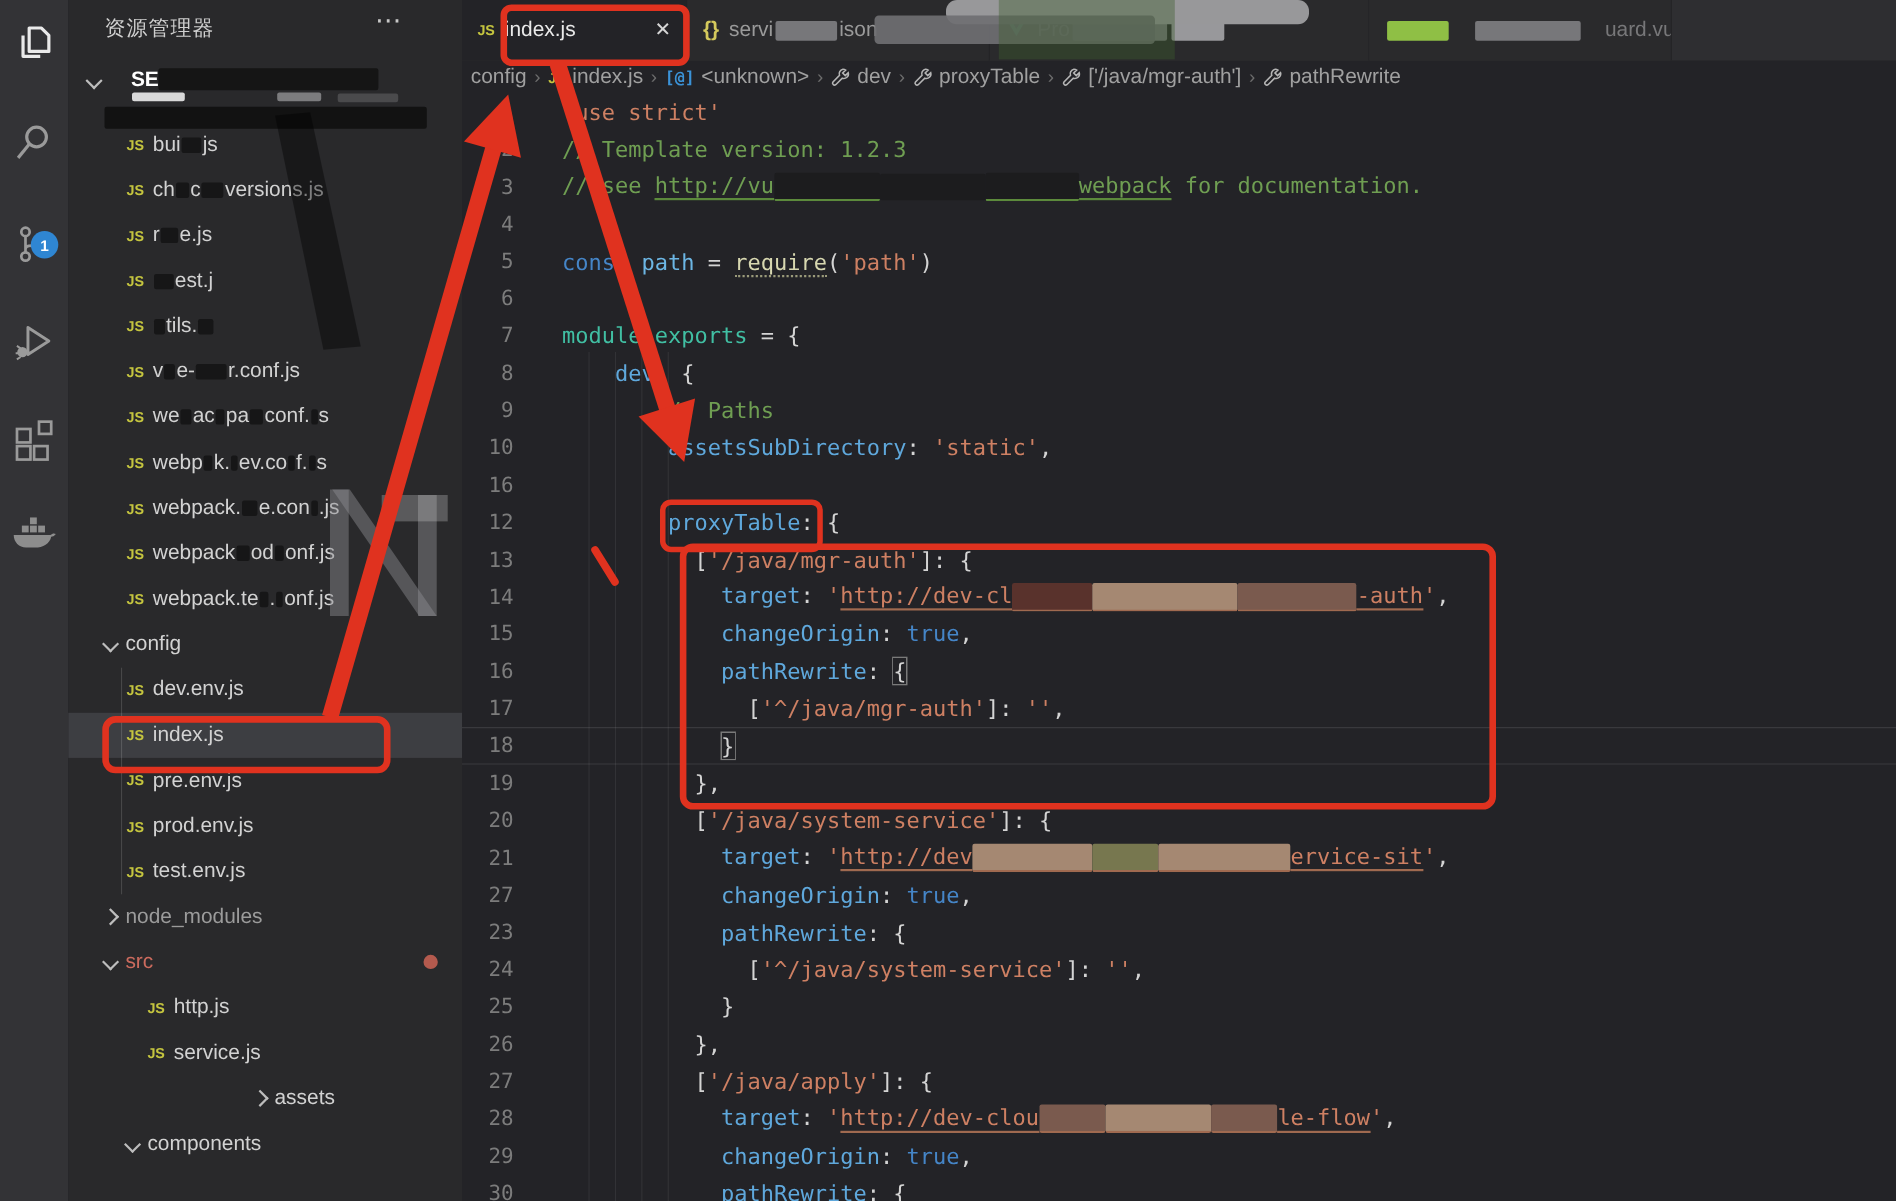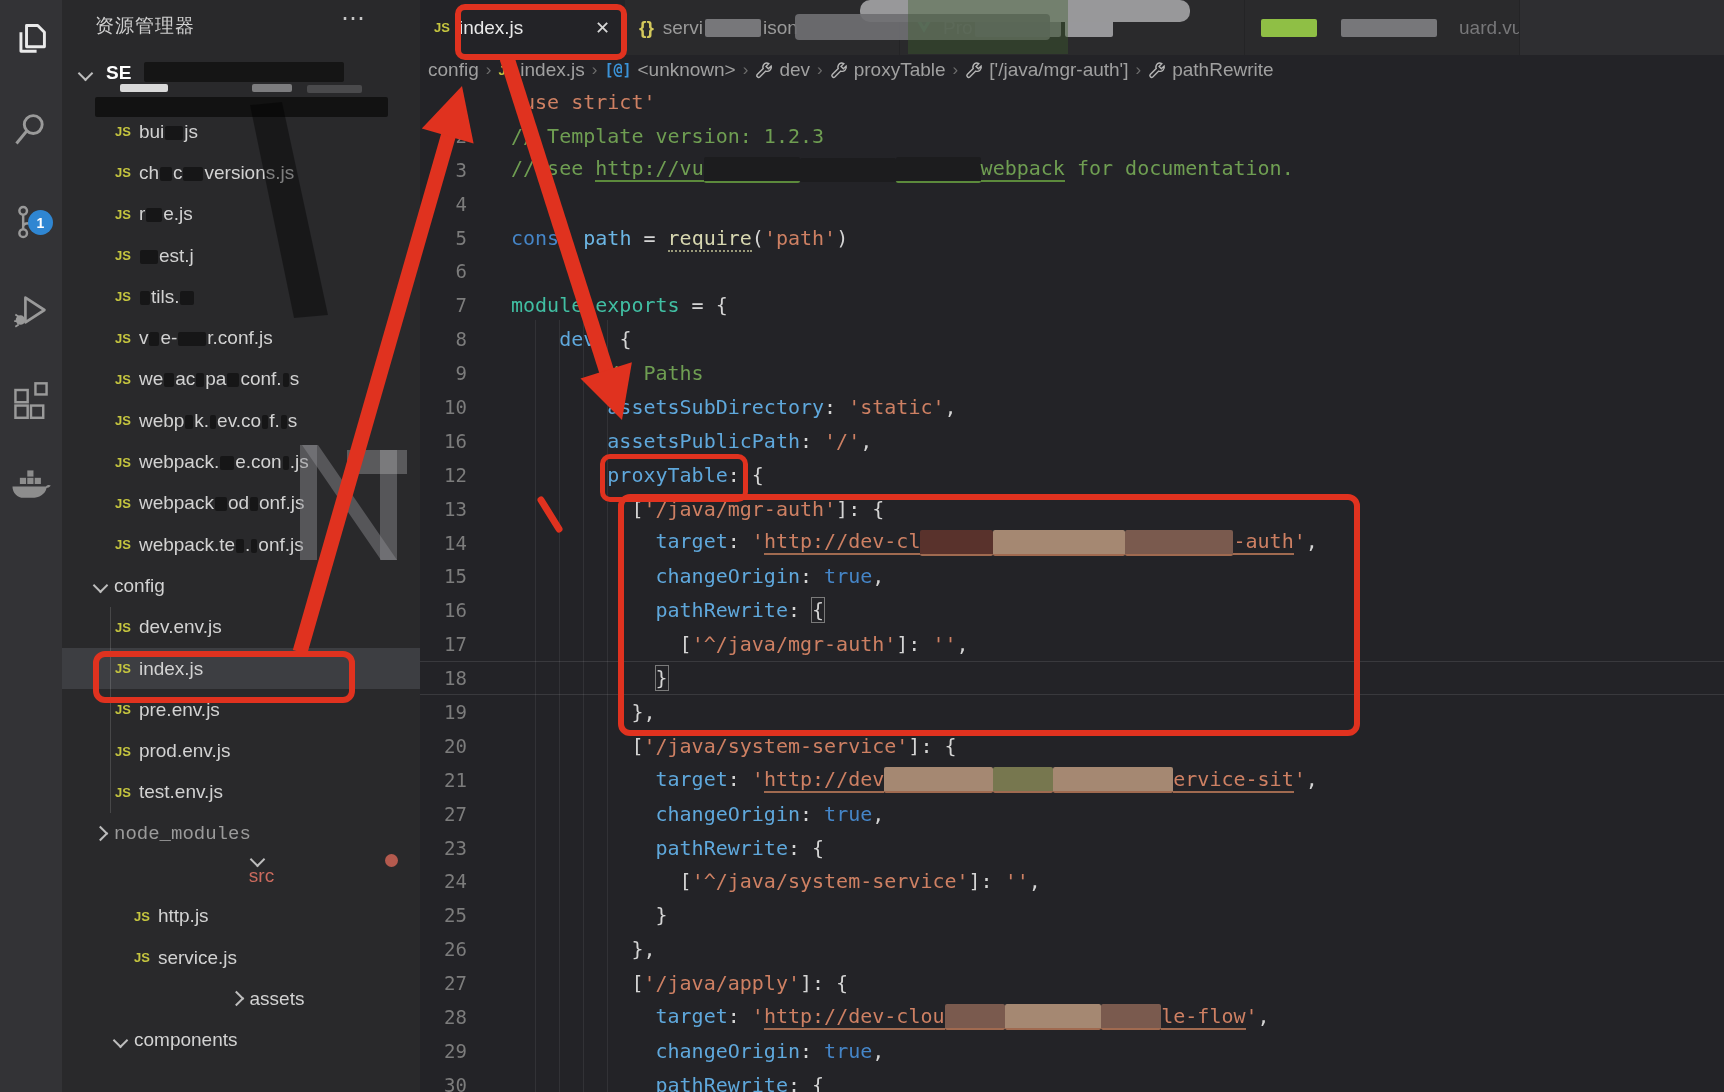--- a/index.html
+++ b/index.html
@@ -9,21 +9,21 @@
   .activitybar{position:absolute;left:0;top:0;width:62px;height:1092px;background:#333336;}
   .ab-item{position:absolute;left:0;width:62px;height:64px;display:flex;align-items:center;justify-content:center;cursor:pointer;}
   .ab-badge{position:absolute;left:28px;top:20px;width:25px;height:25px;border-radius:50%;background:#2f86d2;
             color:#fff;font-size:14px;font-weight:bold;display:flex;align-items:center;justify-content:center;}
   
   .sidebar{position:absolute;left:62px;top:0;width:358px;height:1092px;background:#29292b;overflow:hidden;}
   .sb-header{position:absolute;left:0;top:0;width:100%;height:48px;color:#cfcfcf;font-size:19px;}
   .sb-title{position:absolute;left:33px;top:13px;letter-spacing:1px;}
   .sb-menu{position:absolute;right:55px;top:4px;font-size:24px;color:#c7c7c7;cursor:pointer;}
   .sb-project{position:absolute;left:0;top:58px;width:100%;height:36px;color:#fff;}
-  .sb-proj-label{position:absolute;left:44px;top:4px;font-weight:bold;font-size:19px;text-align:right;}
+  .sb-proj-label{position:absolute;left:57px;top:4px;font-weight:bold;font-size:19px;text-align:right;}
   .chev{width:9px;height:9px;border-right:2px solid #bdbdbd;border-bottom:2px solid #bdbdbd;display:inline-block;flex:none;}
   .chev.down{transform:rotate(45deg);}
   .chev.right{transform:rotate(-45deg);}
   .proj-chev{position:absolute;left:18px;top:10px;}
   .redact{display:inline-block;height:14px;border-radius:2px;vertical-align:middle;margin:0 1px;}
   .rd{background:#161617;}
   .ov{position:absolute;border-radius:2px;}
   .tree{position:absolute;left:0;top:111px;width:100%;}
   .row{height:41.3px;display:flex;align-items:center;color:#d2d2d2;font-size:19px;cursor:pointer;position:relative;}
   .row.sel{background:#3d3e42;}
@@ -219,25 +219,25 @@
           <span class="lbl"><span>pre.env.js</span></span>
         </div>
         <div class="row" style="padding-left: 53px;">
           <span class="jsbadge">JS</span>
           <span class="lbl"><span>prod.env.js</span></span>
         </div>
         <div class="row" style="padding-left: 53px;">
           <span class="jsbadge">JS</span>
           <span class="lbl"><span>test.env.js</span></span>
         </div>
-        <div class="row dim" style="padding-left: 33px; font-family: Liberation Mono, monospace;">
+        <div class="row dim" style="padding-left: 33px;">
           <span class="chev right"></span>
           <span class="lbl"><span>node_modules</span></span>
         </div>
-        <div class="row" style="padding-left: 33px; flex-direction: column;">
+        <div class="row" style="padding-left: 33px;">
           <span class="chev down"></span>
           <span class="lbl" style="color: rgb(204, 107, 94);"><span>src</span></span>
           <span class="gitdot"></span>
         </div>
         <div class="row" style="padding-left: 72px;">
           <span class="jsbadge">JS</span>
           <span class="lbl"><span>http.js</span></span>
         </div>
         <div class="row" style="padding-left: 72px;">
           <span class="jsbadge">JS</span>
@@ -346,21 +346,21 @@
         <div class="cl"><span class="ln">1</span><span class="ct"><span class="tk-str">'use strict'</span></span></div>
         <div class="cl"><span class="ln">2</span><span class="ct"><span class="tk-com">// Template version: 1.2.3</span></span></div>
         <div class="cl"><span class="ln">3</span><span class="ct"><span class="tk-com">// see </span><span class="tk-comlink">http://vu</span><span class="cpatch tk-rcu" style="width: 8ch;"></span><span class="cpatch tk-rc" style="width: 8ch;"></span><span class="cpatch tk-rcu" style="width: 7ch;"></span><span class="tk-comlink">webpack</span><span class="tk-com"> for documentation.</span></span></div>
         <div class="cl"><span class="ln">4</span><span class="ct"></span></div>
         <div class="cl"><span class="ln">5</span><span class="ct"><span class="tk-kw">const</span><span class="tk-pun"> </span><span class="tk-var">path</span><span class="tk-pun"> = </span><span class="tk-fn">require</span><span class="tk-pun">(</span><span class="tk-str">'path'</span><span class="tk-pun">)</span></span></div>
         <div class="cl"><span class="ln">6</span><span class="ct"></span></div>
         <div class="cl"><span class="ln">7</span><span class="ct"><span class="tk-cls">module.exports</span><span class="tk-pun"> = {</span></span></div>
         <div class="cl"><span class="ln">8</span><span class="ct"><span class="tk-pun">    </span><span class="tk-key">dev</span><span class="tk-pun">: {</span></span></div>
         <div class="cl"><span class="ln">9</span><span class="ct"><span class="tk-com">        // Paths</span></span></div>
         <div class="cl"><span class="ln">10</span><span class="ct"><span class="tk-pun">        </span><span class="tk-key">assetsSubDirectory</span><span class="tk-pun">: </span><span class="tk-str">'static'</span><span class="tk-pun">,</span></span></div>
-        <div class="cl"><span class="ln">16</span><span class="ct"><span class="tk-pun">        </span><span class="tk-key">assetsPublicPath</span><span class="tk-pun">: </span><span class="tk-str">'/'</span><span class="tk-pun">,</span></span></div>
+        <div class="cl"><span class="ln">16</span></div>
         <div class="cl"><span class="ln">12</span><span class="ct"><span class="tk-pun">        </span><span class="tk-key">proxyTable</span><span class="tk-pun">: {</span></span></div>
         <div class="cl"><span class="ln">13</span><span class="ct"><span class="tk-pun">          [</span><span class="tk-str">'/java/mgr-auth'</span><span class="tk-pun">]: {</span></span></div>
         <div class="cl"><span class="ln">14</span><span class="ct"><span class="tk-pun">            </span><span class="tk-key">target</span><span class="tk-pun">: </span><span class="tk-str">'</span><span class="tk-strlink">http://dev-cl</span><span class="cpatch tk-r4" style="width: 6ch;"></span><span class="cpatch tk-r2" style="width: 11ch;"></span><span class="cpatch tk-r3" style="width: 9ch;"></span><span class="tk-strlink">-auth</span><span class="tk-str">'</span><span class="tk-pun">,</span></span></div>
         <div class="cl"><span class="ln">15</span><span class="ct"><span class="tk-pun">            </span><span class="tk-key">changeOrigin</span><span class="tk-pun">: </span><span class="tk-kw">true</span><span class="tk-pun">,</span></span></div>
         <div class="cl"><span class="ln">16</span><span class="ct"><span class="tk-pun">            </span><span class="tk-key">pathRewrite</span><span class="tk-pun">: </span><span class="tk-brkt">{</span></span></div>
         <div class="cl"><span class="ln">17</span><span class="ct"><span class="tk-pun">              [</span><span class="tk-str">'^/java/mgr-auth'</span><span class="tk-pun">]: </span><span class="tk-str">''</span><span class="tk-pun">,</span></span></div>
         <div class="cl cur"><span class="ln">18</span><span class="ct"><span class="tk-pun">            </span><span class="tk-brkt">}</span></span></div>
         <div class="cl"><span class="ln">19</span><span class="ct"><span class="tk-pun">          },</span></span></div>
         <div class="cl"><span class="ln">20</span><span class="ct"><span class="tk-pun">          [</span><span class="tk-str">'/java/system-service'</span><span class="tk-pun">]: {</span></span></div>
         <div class="cl"><span class="ln">21</span><span class="ct"><span class="tk-pun">            </span><span class="tk-key">target</span><span class="tk-pun">: </span><span class="tk-str">'</span><span class="tk-strlink">http://dev</span><span class="cpatch tk-r2" style="width: 9ch;"></span><span class="cpatch tk-r5" style="width: 5ch;"></span><span class="cpatch tk-r2" style="width: 10ch;"></span><span class="tk-strlink">ervice-sit</span><span class="tk-str">'</span><span class="tk-pun">,</span></span></div>

